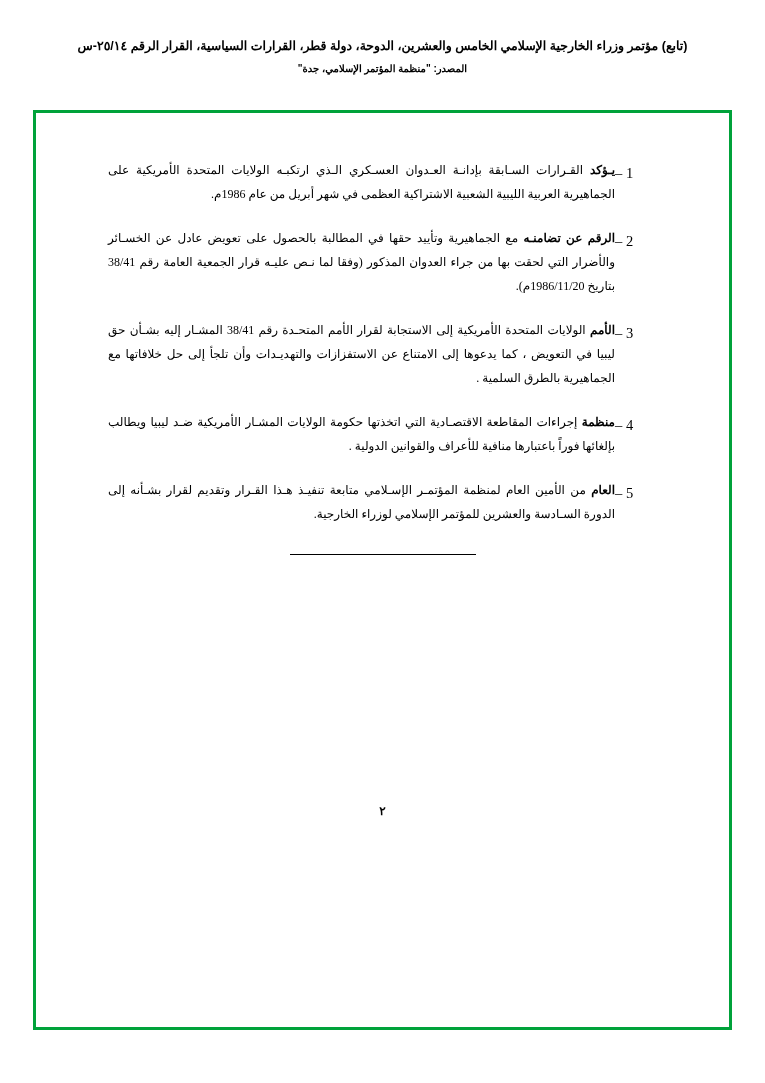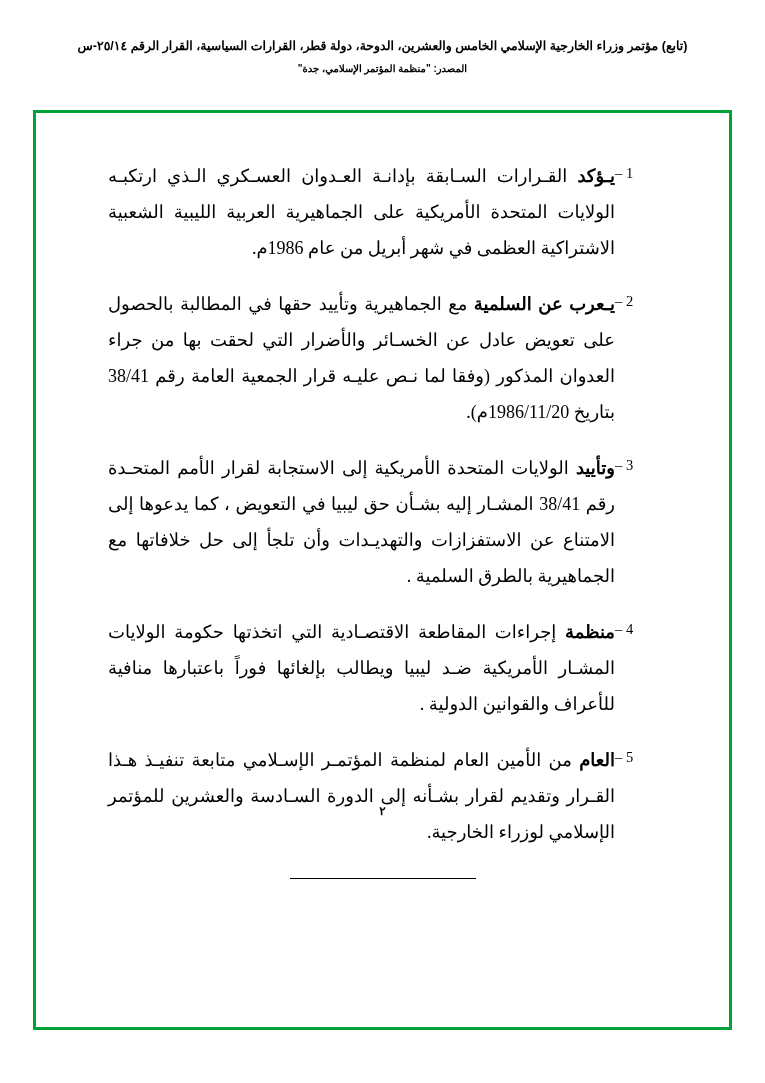--- a/index.html
+++ b/index.html
@@ -75,21 +75,21 @@
     font-family: "Liberation Serif", serif;
     font-size: 14.5px;
     line-height: 2.0;
     padding-top: 1px;
     white-space: nowrap;
     direction: rtl;
   }
   .clause-body {
     flex: 1 1 auto;
     font-family: "Liberation Serif", serif;
-    font-size: 18px;
+    font-size: 12px;
     line-height: 2.0;
     text-align: justify;
     text-justify: inter-word;
     letter-spacing: 0.2px;
   }
   .lead {
     font-weight: bold;
   }
   .rule {
     margin: 28px auto 0 auto;
@@ -124,26 +124,26 @@
   <div class="frame">
     <div class="content">
 
       <div class="clause">
         <div class="clause-num">1 –</div>
         <div class="clause-body"><span class="lead">يـؤكد</span><span> القـرارات السـابقة بإدانـة العـدوان العسـكري الـذي ارتكبـه الولايات المتحدة الأمريكية على الجماهيرية العربية الليبية الشعبية الاشتراكية العظمى في شهر أبريل من عام 1986م.</span></div>
       </div>
 
       <div class="clause">
         <div class="clause-num">2 –</div>
-        <div class="clause-body"><span class="lead">يـعرب عن السلمية</span><span> مع الجماهيرية وتأييد حقها في المطالبة بالحصول على تعويض عادل عن الخسـائر والأضرار التي لحقت بها من جراء العدوان المذكور (وفقا لما نـص عليـه قرار الجمعية العامة رقم 38/41 بتاريخ 1986/11/20م).</span></div>
+        <div class="clause-body"><span class="lead">الرقم عن تضامنـه</span><span> مع الجماهيرية وتأييد حقها في المطالبة بالحصول على تعويض عادل عن الخسـائر والأضرار التي لحقت بها من جراء العدوان المذكور (وفقا لما نـص عليـه قرار الجمعية العامة رقم 38/41 بتاريخ 1986/11/20م).</span></div>
       </div>
 
       <div class="clause">
         <div class="clause-num">3 –</div>
-        <div class="clause-body"><span class="lead">وتأييد</span><span> الولايات المتحدة الأمريكية إلى الاستجابة لقرار الأمم المتحـدة رقم 38/41 المشـار إليه بشـأن حق ليبيا في التعويض ، كما يدعوها إلى الامتناع عن الاستفزازات والتهديـدات وأن تلجأ إلى حل خلافاتها مع الجماهيرية بالطرق السلمية .</span></div>
+        <div class="clause-body"><span class="lead">الأمم</span><span> الولايات المتحدة الأمريكية إلى الاستجابة لقرار الأمم المتحـدة رقم 38/41 المشـار إليه بشـأن حق ليبيا في التعويض ، كما يدعوها إلى الامتناع عن الاستفزازات والتهديـدات وأن تلجأ إلى حل خلافاتها مع الجماهيرية بالطرق السلمية .</span></div>
       </div>
 
       <div class="clause">
         <div class="clause-num">4 –</div>
         <div class="clause-body"><span class="lead">منظمة</span><span> إجراءات المقاطعة الاقتصـادية التي اتخذتها حكومة الولايات المشـار الأمريكية ضـد ليبيا ويطالب بإلغائها فوراً باعتبارها منافية للأعراف والقوانين الدولية .</span></div>
       </div>
 
       <div class="clause">
         <div class="clause-num">5 –</div>
         <div class="clause-body"><span class="lead">العام</span><span> من الأمين العام لمنظمة المؤتمـر الإسـلامي متابعة تنفيـذ هـذا القـرار وتقديم لقرار بشـأنه إلى الدورة السـادسة والعشرين للمؤتمر الإسلامي لوزراء الخارجية.</span></div>

